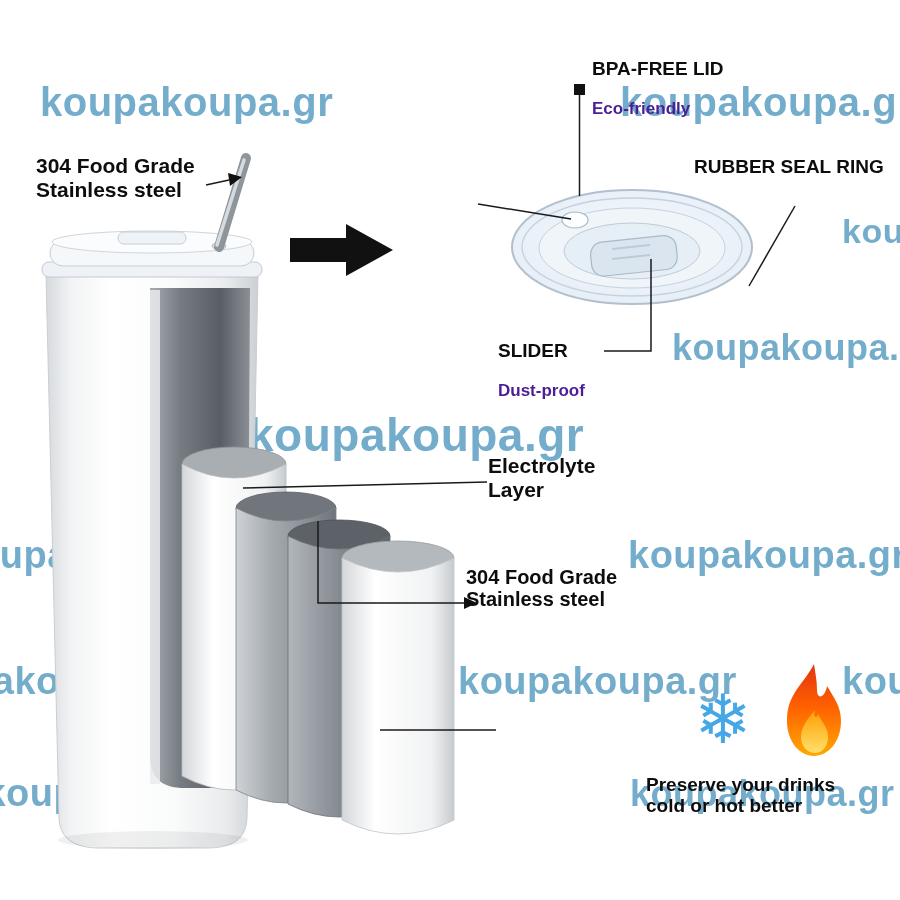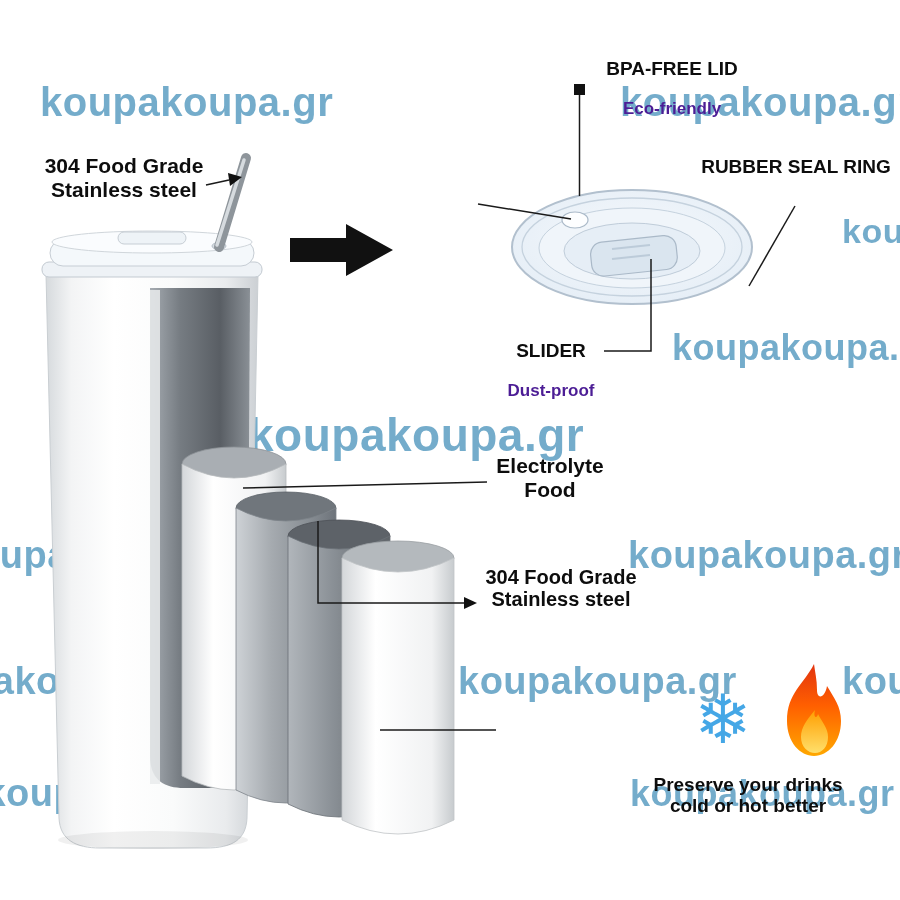--- a/index.html
+++ b/index.html
@@ -6,21 +6,21 @@
   .stage{
     position:relative;width:900px;height:900px;background:#ffffff;
     overflow:hidden;font-family:"Liberation Sans",sans-serif;
   }
   .wm{
     position:absolute;z-index:1;color:#0369a1;opacity:.55;font-weight:700;
     white-space:nowrap;letter-spacing:.5px;line-height:1;
   }
   .art{position:absolute;left:0;top:0;z-index:2;}
   .label{
-    position:absolute;z-index:3;text-align:center;color:#0d0d0d;line-height:1.12;
+    position:absolute;z-index:3;text-align:left;color:#0d0d0d;line-height:1.12;
   }
   .t{display:block;font-weight:700;}
   .sub{display:block;font-weight:700;color:#4c1d95;margin-top:20px;}
   .s21{font-size:21px;}
   .s20{font-size:20px;}
   .s19{font-size:19px;}
   .s17{font-size:17px;}
   .s16{font-size:15.5px;}
   .snow{
     position:absolute;z-index:3;color:#45a7e6;font-size:68px;line-height:1;
@@ -171,21 +171,21 @@
     <span class="sub s17">Dust-proof</span>
   </div>
 
   <div class="label" style="left:36px;top:154px;width:176px">
     <span class="t s21">304 Food Grade</span>
     <span class="t s21">Stainless steel</span>
   </div>
 
   <div class="label" style="left:488px;top:454px;width:124px">
     <span class="t s21">Electrolyte</span>
-    <span class="t s21">Food</span>
+    <span class="t s21">Layer</span>
   </div>
 
   <div class="label" style="left:466px;top:566px;width:190px">
     <span class="t s20">304 Food Grade</span>
     <span class="t s20">Stainless steel</span>
   </div>
 
 
   <div class="label" style="left:646px;top:774px;width:204px">
     <span class="t s19">Preserve your drinks</span>

